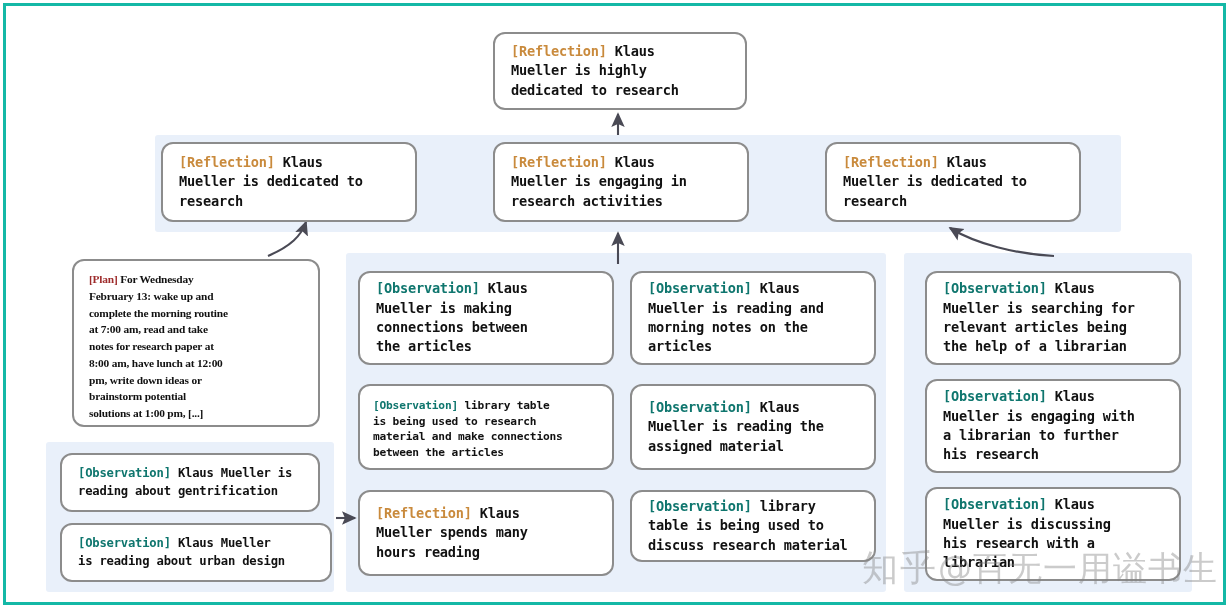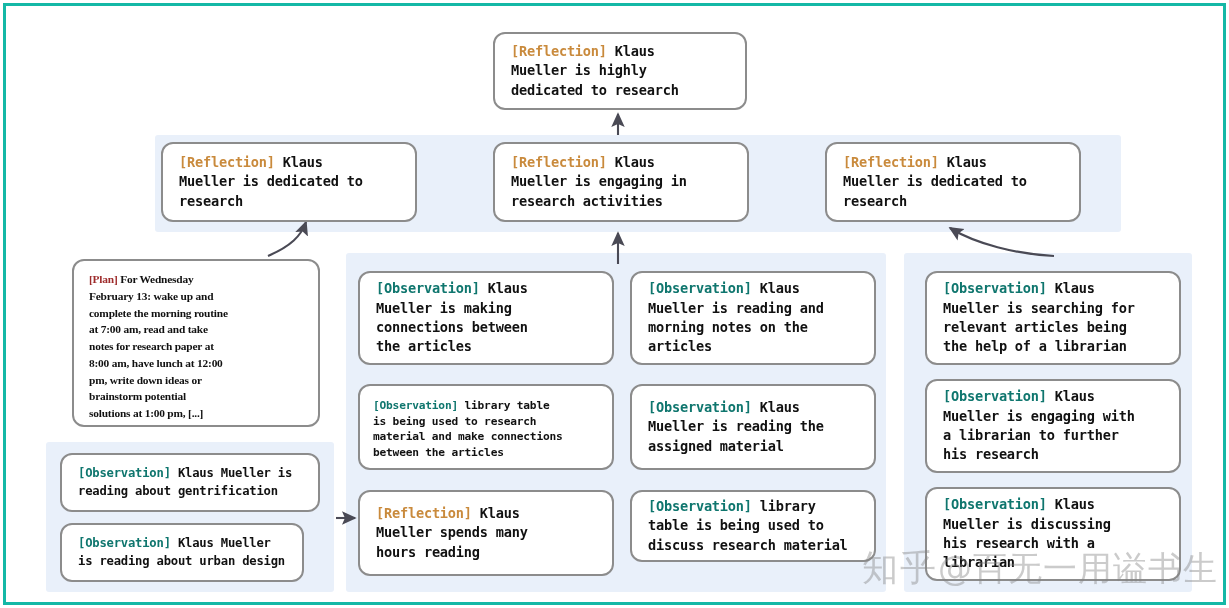--- a/index.html
+++ b/index.html
@@ -153,21 +153,21 @@
 pm, write down ideas or
 brainstorm potential
 solutions at 1:00 pm, [...]</span></span>
     </div>
 
     <div class="node tiny" style="left:54px; top:447px; width:260px; height:59px;">
       <span class="inner"><span class="tag tag-observation">[Observation]</span><span> Klaus Mueller is
 reading about gentrification</span></span>
     </div>
 
-    <div class="node tiny" style="left:54px; top:517px; width:244px; height:59px;">
+    <div class="node tiny" style="left:54px; top:517px; width:272px; height:59px;">
       <span class="inner"><span class="tag tag-observation">[Observation]</span><span> Klaus Mueller
 is reading about urban design</span></span>
     </div>
 
     <div class="node" style="left:352px; top:265px; width:256px; height:94px;">
       <span class="inner"><span class="tag tag-observation">[Observation]</span><span> Klaus
 Mueller is making
 connections between
 the articles</span></span>
     </div>

